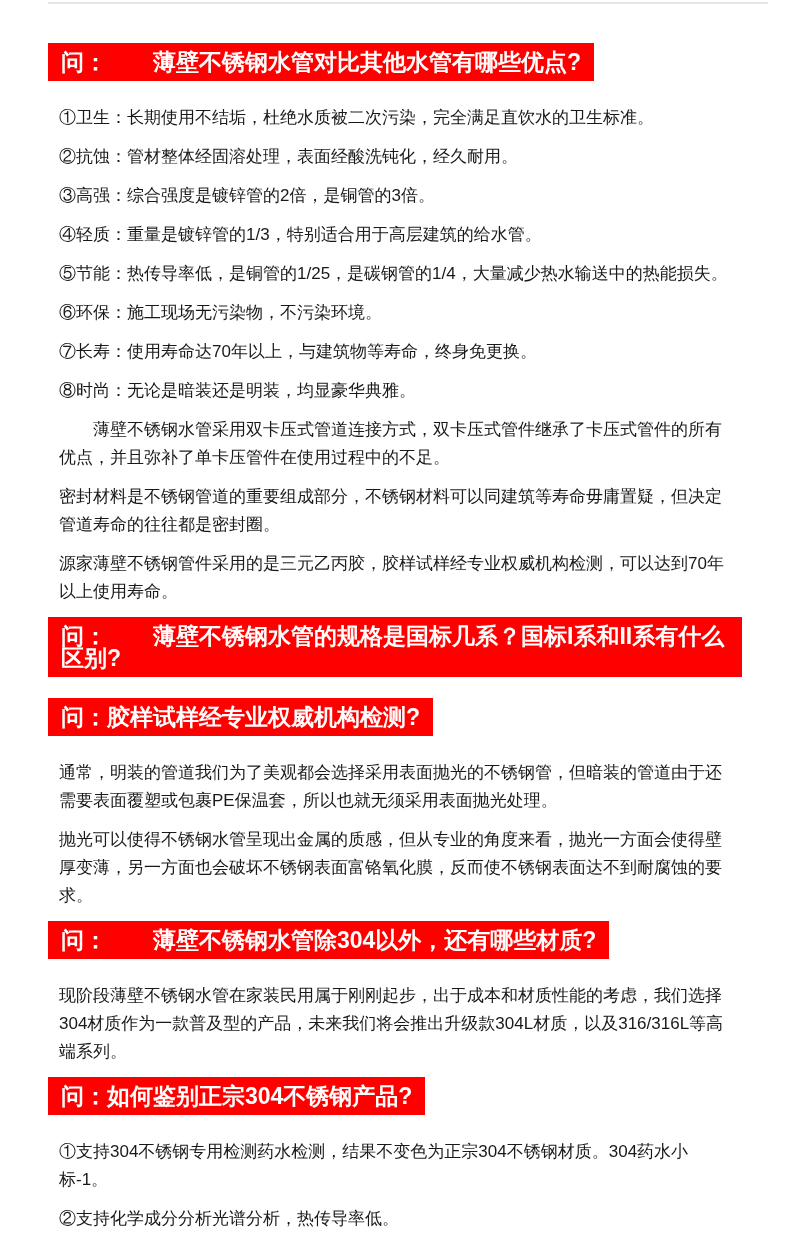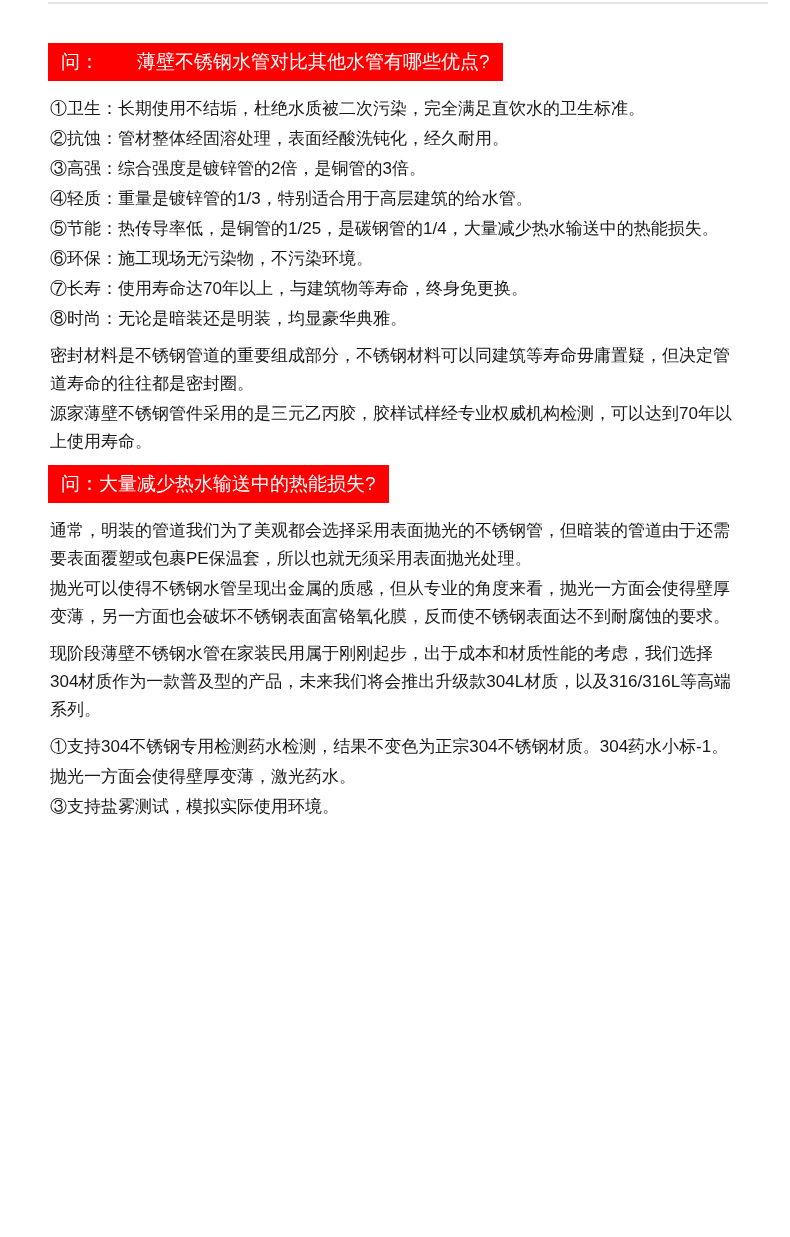--- a/index.html
+++ b/index.html
@@ -29,34 +29,34 @@
   .faq-section {
     margin-bottom: 9px;
   }
   .banner-row {
     font-size: 0;
   }
   .q-banner {
     display: inline-block;
     background: #fe0000;
     color: #ffffff;
-    font-size: 19px;
-    font-weight: 400;
+    font-size: 23px;
+    font-weight: 700;
     line-height: 22px;
     padding: 8px 13px 8px 13px;
     margin: 0 0 12px 0;
     white-space: pre-wrap;
   }
   .answer {
     font-size: 17px;
     line-height: 28px;
     color: #191919;
   }
   .answer p {
-    margin: 2px;
+    margin: 11px;
     white-space: pre-wrap;
     word-break: break-word;
   }
 </style>
 </head>
 <body>
 
 <div class="page">
   <div class="top-divider"></div>
 
@@ -71,51 +71,61 @@
       <p>④轻质：重量是镀锌管的1/3，特别适合用于高层建筑的给水管。</p>
       <p>⑤节能：热传导率低，是铜管的1/25，是碳钢管的1/4，大量减少热水输送中的热能损失。</p>
       <p>⑥环保：施工现场无污染物，不污染环境。</p>
       <p>⑦长寿：使用寿命达70年以上，与建筑物等寿命，终身免更换。</p>
       <p>⑧时尚：无论是暗装还是明装，均显豪华典雅。</p>
     </div>
   </section>
 
   <section class="faq-section">
     <div class="answer">
+      <p>　　薄壁不锈钢水管采用双卡压式管道连接方式，双卡压式管件继承了卡压式管件的所有优点，并且弥补了单卡压管件在使用过程中的不足。</p>
     </div>
   </section>
 
   <section class="faq-section">
     <div class="answer">
       <p>密封材料是不锈钢管道的重要组成部分，不锈钢材料可以同建筑等寿命毋庸置疑，但决定管道寿命的往往都是密封圈。</p>
       <p>源家薄壁不锈钢管件采用的是三元乙丙胶，胶样试样经专业权威机构检测，可以达到70年以上使用寿命。</p>
     </div>
   </section>
 
   <section class="faq-section">
+    <div class="banner-row">
+      <span class="q-banner">问：　　薄壁不锈钢水管的规格是国标几系？国标I系和II系有什么区别?</span>
+    </div>
     <div class="answer">
     </div>
   </section>
 
   <section class="faq-section">
     <div class="banner-row">
-      <span class="q-banner">问：大量减少热水输送中的热能损失?</span>
+      <span class="q-banner">问：胶样试样经专业权威机构检测?</span>
     </div>
     <div class="answer">
       <p>通常，明装的管道我们为了美观都会选择采用表面抛光的不锈钢管，但暗装的管道由于还需要表面覆塑或包裹PE保温套，所以也就无须采用表面抛光处理。</p>
       <p>抛光可以使得不锈钢水管呈现出金属的质感，但从专业的角度来看，抛光一方面会使得壁厚变薄，另一方面也会破坏不锈钢表面富铬氧化膜，反而使不锈钢表面达不到耐腐蚀的要求。</p>
     </div>
   </section>
 
   <section class="faq-section">
+    <div class="banner-row">
+      <span class="q-banner">问：　　薄壁不锈钢水管除304以外，还有哪些材质?</span>
+    </div>
     <div class="answer">
       <p>现阶段薄壁不锈钢水管在家装民用属于刚刚起步，出于成本和材质性能的考虑，我们选择304材质作为一款普及型的产品，未来我们将会推出升级款304L材质，以及316/316L等高端系列。</p>
     </div>
   </section>
 
   <section class="faq-section">
+    <div class="banner-row">
+      <span class="q-banner">问：如何鉴别正宗304不锈钢产品?</span>
+    </div>
     <div class="answer">
       <p>①支持304不锈钢专用检测药水检测，结果不变色为正宗304不锈钢材质。304药水小标-1。</p>
-      <p>抛光一方面会使得壁厚变薄，激光药水。</p>
+      <p>②支持化学成分分析光谱分析，热传导率低。</p>
       <p>③支持盐雾测试，模拟实际使用环境。</p>
     </div>
   </section>
 </div>
 
 </body></html>

